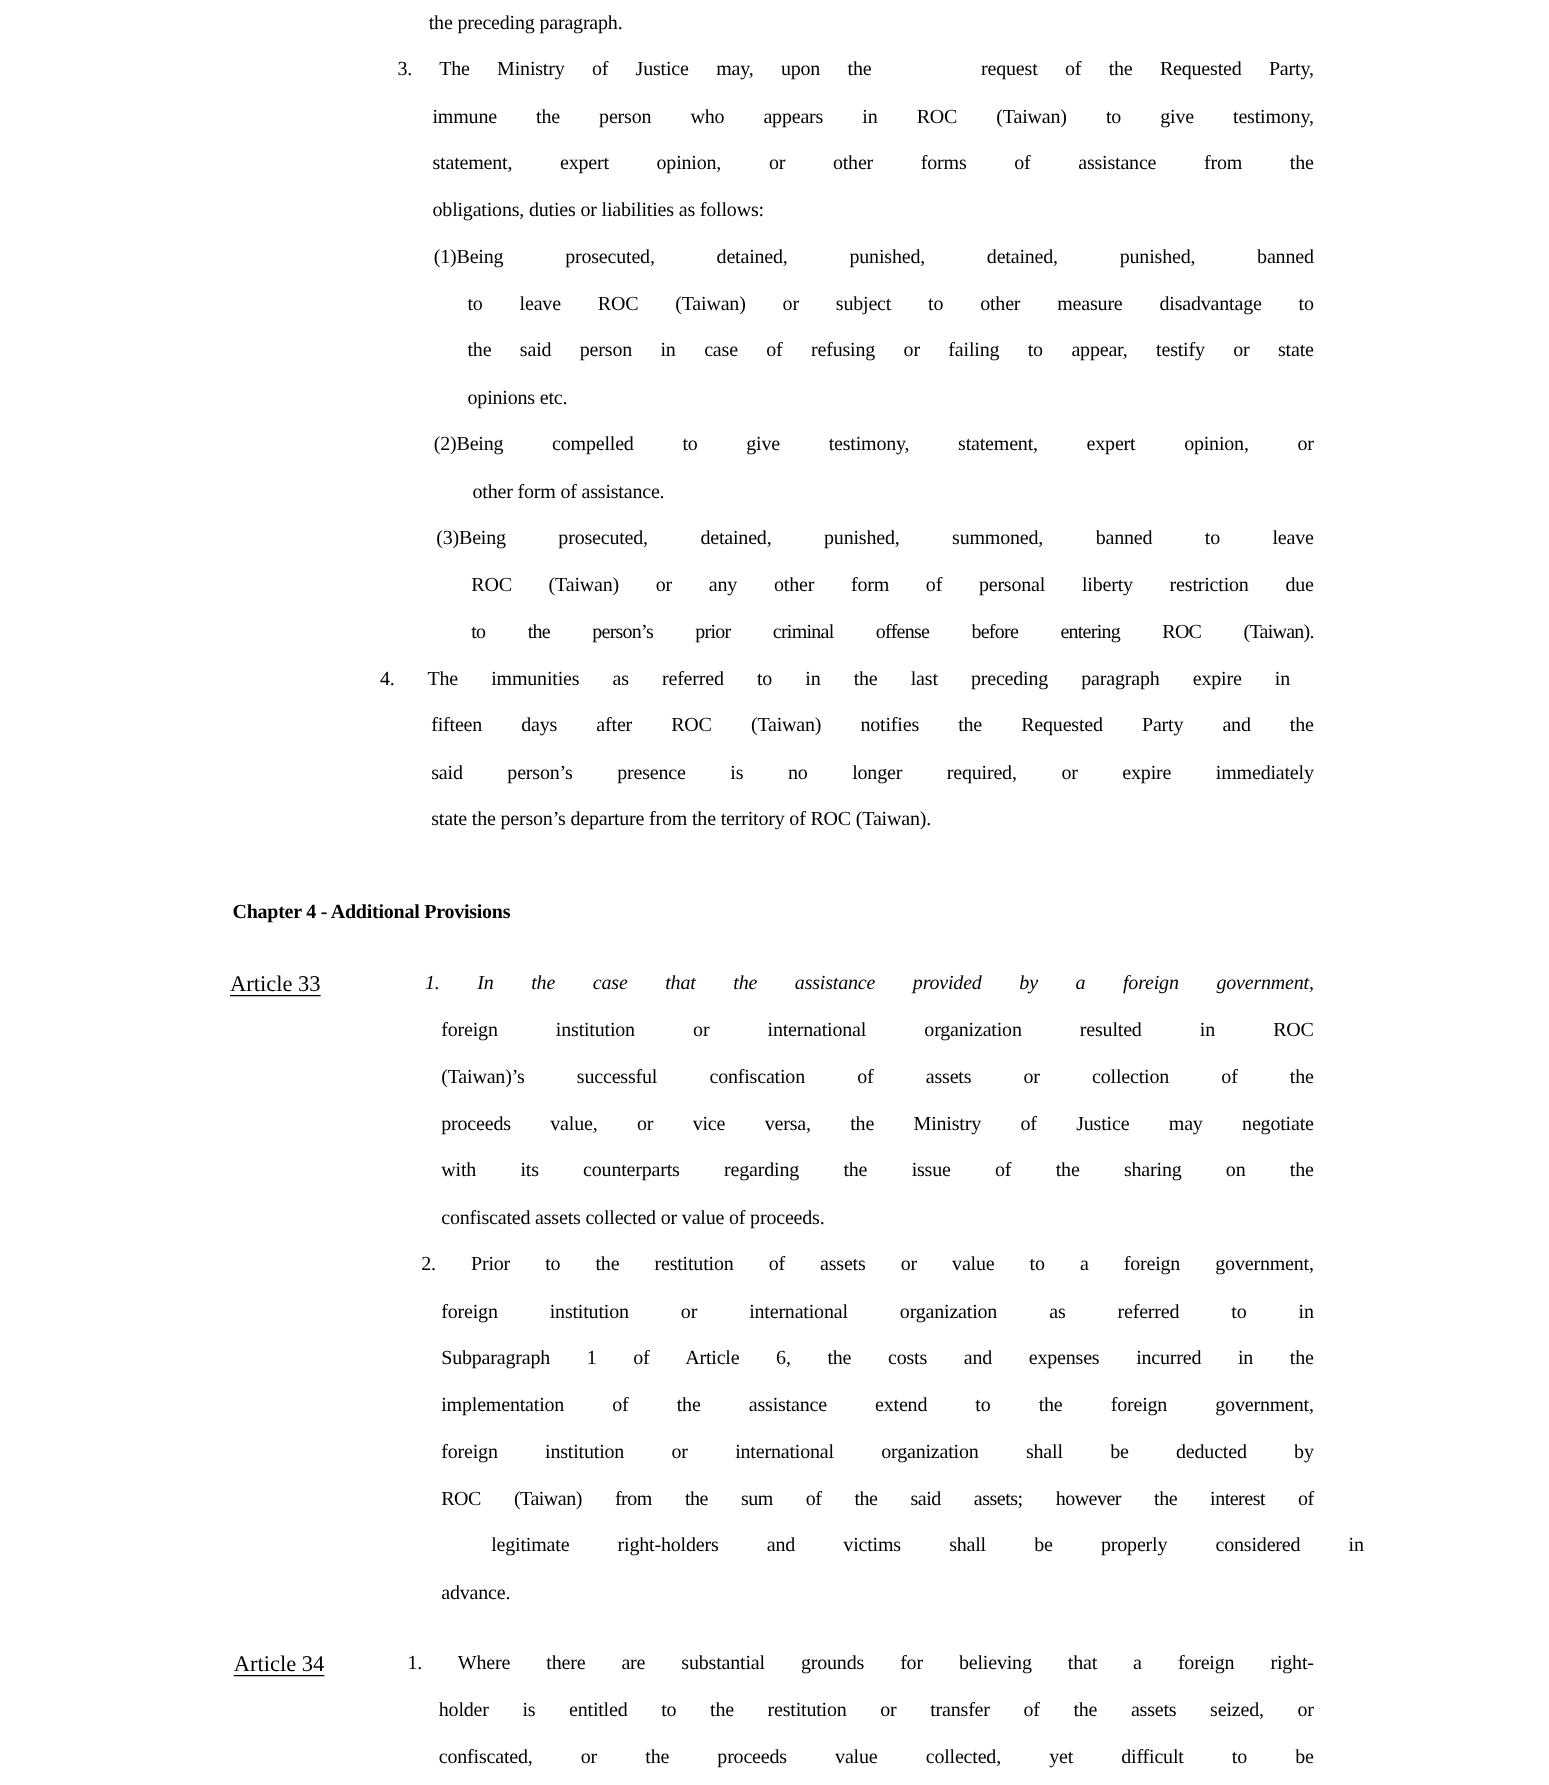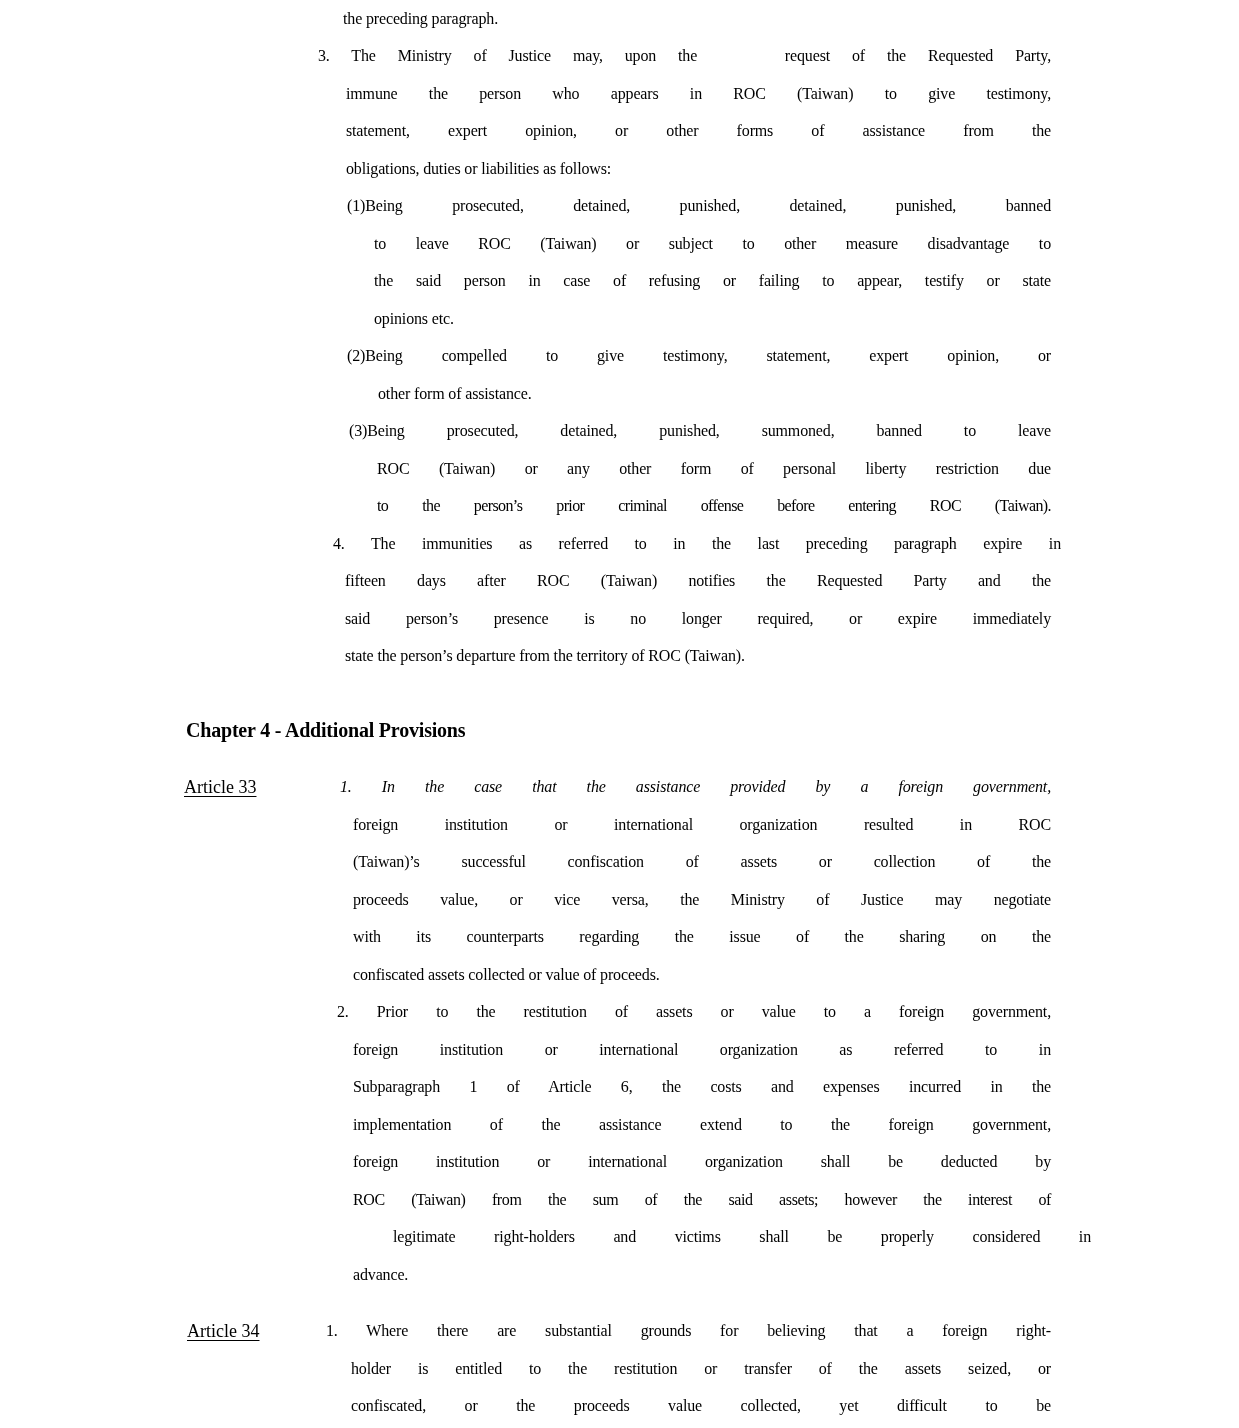--- a/index.html
+++ b/index.html
@@ -1,21 +1,21 @@
 <!DOCTYPE html>
 <html><head>
 <meta charset="utf-8">
 <style>
   html, body { margin:0; padding:0; background:#ffffff; }
   body { width:1239px; height:1428px; position:relative; overflow:hidden;
          font-family:"Liberation Serif", "DejaVu Serif", serif; color:#000; }
   .ln { position:absolute; font-size:16px; line-height:28px; white-space:nowrap;
         letter-spacing:-0.15px; }
   .j { text-align:justify; text-align-last:justify; white-space:normal; }
-  .heading { position:absolute; left:186px; top:716px; font-size:20px; font-weight:bold;
+  .heading { position:absolute; left:186px; top:716px; font-size:16px; font-weight:bold;
              line-height:28px; white-space:nowrap; letter-spacing:-0.2px; }
   .art { position:absolute; font-size:18px; line-height:28px; text-decoration:underline;
          text-underline-offset:3px; white-space:nowrap; }
 </style>
 </head>
 <body>
 
 <div class="ln" style="left:343px; top:5px;">the preceding paragraph.</div>
 
 <div>
@@ -37,21 +37,21 @@
   </div>
 
   <div>
     <div class="ln j" style="left:349px; top:417px; width:702px;">(3)Being prosecuted, detained, punished, summoned, banned to leave</div>
     <div class="ln j" style="left:377px; top:455px; width:674px;">ROC (Taiwan) or any other form of personal liberty restriction due</div>
     <div class="ln j" style="left:377px; top:492px; width:674px; letter-spacing:-0.6px;">to the person’s prior criminal offense before entering ROC (Taiwan).</div>
   </div>
 </div>
 
 <div>
-  <div class="ln j" style="left:333px; top:530px; width:728px;">4. The immunities as referred to in the last preceding paragraph expire in</div>
+  <div class="ln j" style="left:304px; top:530px; width:728px;">4. The immunities as referred to in the last preceding paragraph expire in</div>
   <div class="ln j" style="left:345px; top:567px; width:706px;">fifteen days after ROC (Taiwan) notifies the Requested Party and the</div>
   <div class="ln j" style="left:345px; top:605px; width:706px;">said person’s presence is no longer required, or expire immediately</div>
   <div class="ln" style="left:345px; top:642px;">state the person’s departure from the territory of ROC (Taiwan).</div>
 </div>
 
 <div class="heading">Chapter 4 - Additional Provisions</div>
 
 <div>
   <div class="art" style="left:184px; top:773px;">Article 33</div>
   <div>

